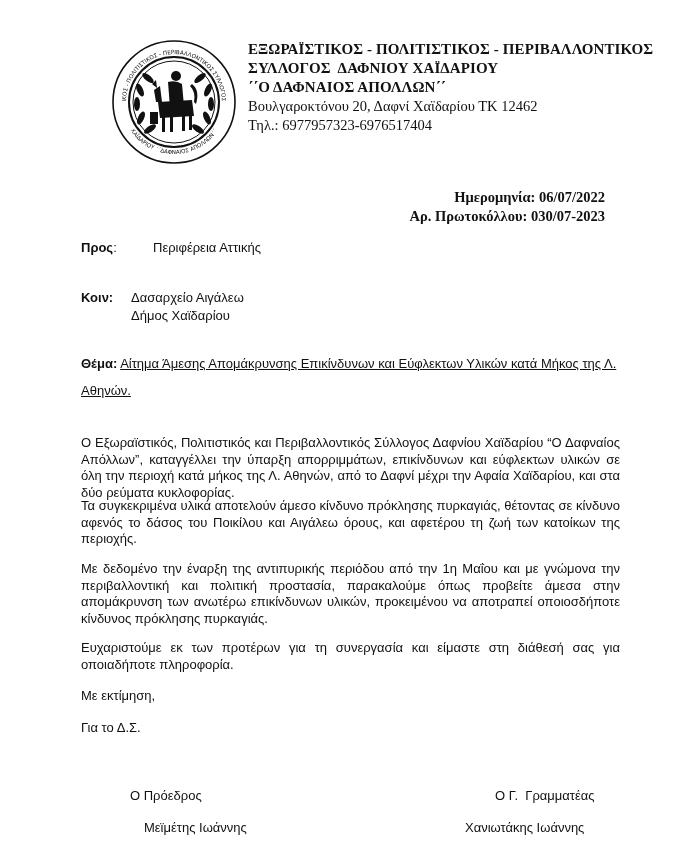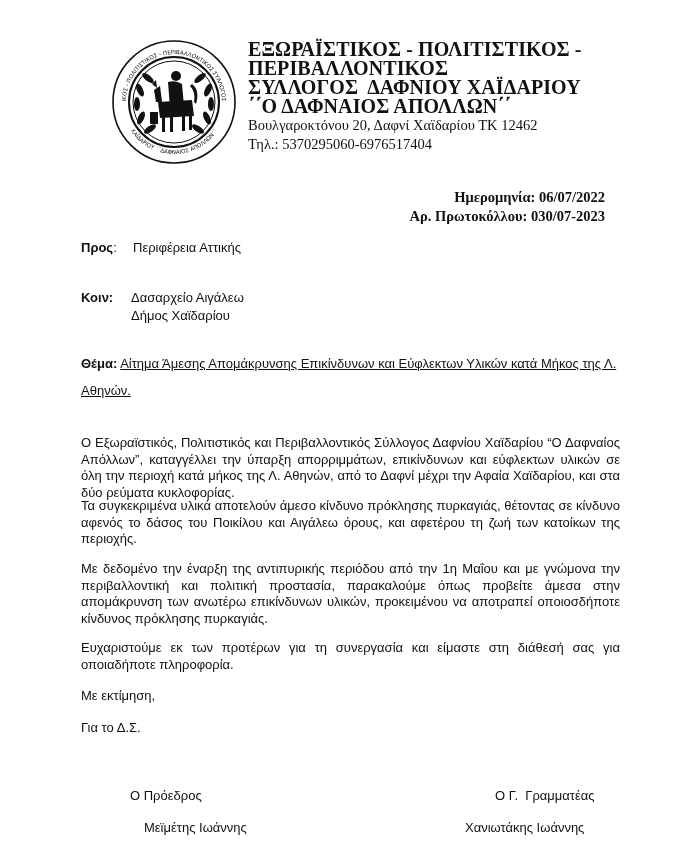--- a/index.html
+++ b/index.html
@@ -2,31 +2,31 @@
 <html><head>
 <meta charset="utf-8">
 <style>
   html, body { margin: 0; padding: 0; background: #ffffff; }
   body { width: 700px; height: 859px; position: relative; overflow: hidden; color: #111; }
   .page { position: absolute; left: 0; top: 0; width: 700px; height: 859px; }
 
   
   .logo { position: absolute; left: 110px; top: 40px; width: 128px; height: 124px; }
   .org { position: absolute; left: 248px; top: 40px; font-family: "Liberation Serif", "DejaVu Serif", serif; font-size: 14.5px; line-height: 19px; color: #111; }
-  .org .b { font-weight: bold; font-size: 20px; letter-spacing: 0.1px; }
+  .org .b { font-weight: bold; font-size: 15px; letter-spacing: 0.1px; }
   .org .r { font-weight: normal; font-size: 14.5px; }
   .org a { color: #1a0dab; text-decoration: underline; }
 
   
   .meta { position: absolute; right: 95px; top: 188px; text-align: right; font-family: "Liberation Serif", "DejaVu Serif", serif; font-weight: bold; font-size: 14.5px; line-height: 19px; }
 
   .sans { font-family: "Liberation Sans", "DejaVu Sans", sans-serif; font-size: 13px; color: #111; }
 
   .pros { position: absolute; left: 81px; top: 240px; }
-  .pros .lbl { font-weight: bold; display: inline-block; width: 52px; }
+  .pros .lbl { font-weight: bold; display: inline-block; width: 72px; }
   .koin { position: absolute; left: 81px; top: 289px; line-height: 18px; }
   .koin .lbl { font-weight: bold; position: absolute; left: 0; top: 0; }
   .koin .vals { position: absolute; left: 50px; top: 0; white-space: nowrap; }
 
   .subject { position: absolute; left: 81px; top: 350px; width: 540px; line-height: 27px; }
   .subject .lbl { font-weight: bold; }
   .subject .txt { text-decoration: underline; }
 
   .body { position: absolute; left: 81px; width: 539px; line-height: 16.5px; text-align: justify; }
   .p1 { top: 413px; margin-top: 22px; }
@@ -88,21 +88,21 @@
       <path d="M82 44 Q90 50 86 64 L84 62 Q86 52 80 46 Z"></path>
       <rect x="40" y="72" width="8" height="12"></rect>
     </g>
   </svg>
 
   <div class="org">
     <div class="b">ΕΞΩΡΑΪΣΤΙΚΟΣ - ΠΟΛΙΤΙΣΤΙΚΟΣ - ΠΕΡΙΒΑΛΛΟΝΤΙΚΟΣ</div>
     <div class="b" style="white-space: pre;">ΣΥΛΛΟΓΟΣ  ΔΑΦΝΙΟΥ ΧΑΪΔΑΡΙΟΥ</div>
     <div class="b">΄΄Ο ΔΑΦΝΑΙΟΣ ΑΠΟΛΛΩΝ΄΄</div>
     <div class="r">Βουλγαροκτόνου 20, Δαφνί Χαϊδαρίου ΤΚ 12462</div>
-    <div class="r">Τηλ.: 5370295060-6976517404</div>
+    <div class="r">Τηλ.: 6977957323-6976517404</div>
   </div>
 
   <div class="meta">
     <div>Ημερομηνία: 06/07/2022</div>
     <div>Αρ. Πρωτοκόλλου: 030/07-2023</div>
   </div>
 
   <div class="pros sans">
     <span class="lbl"><span>Προς</span><span style="font-weight:normal">:</span></span><span>Περιφέρεια Αττικής</span>
   </div>

